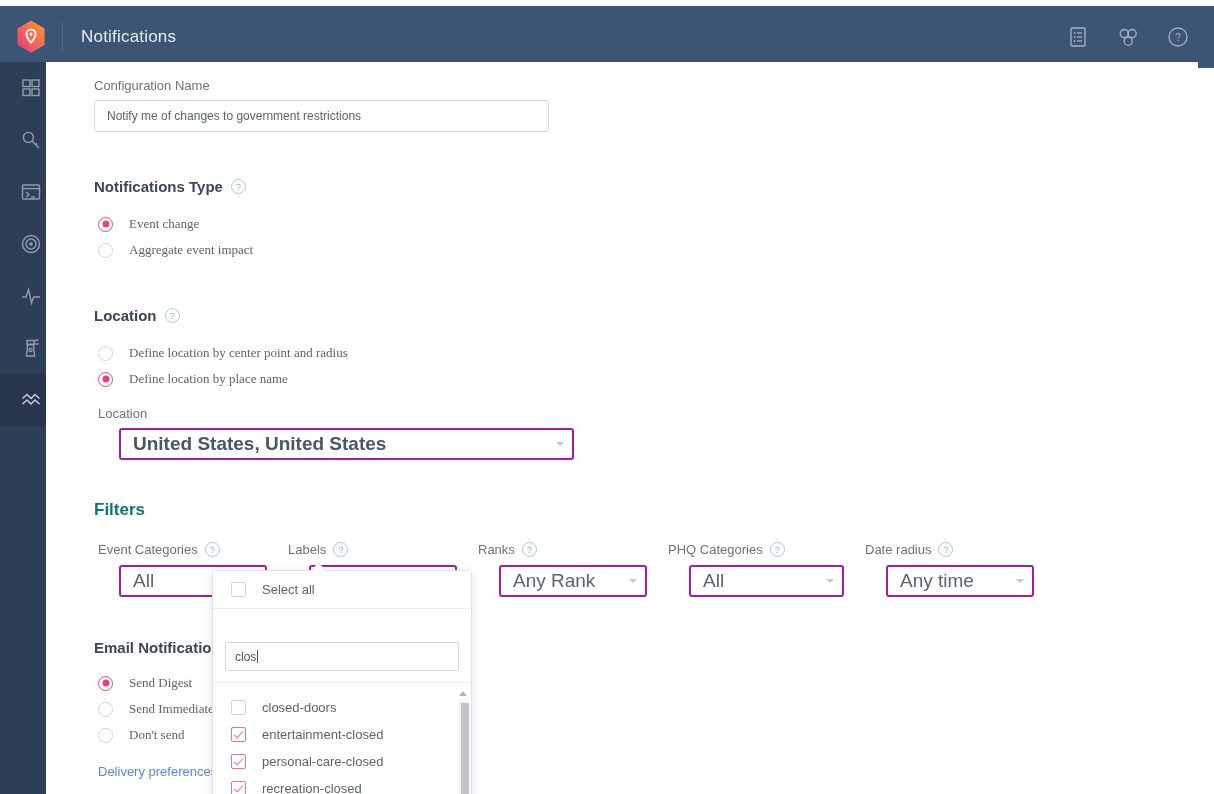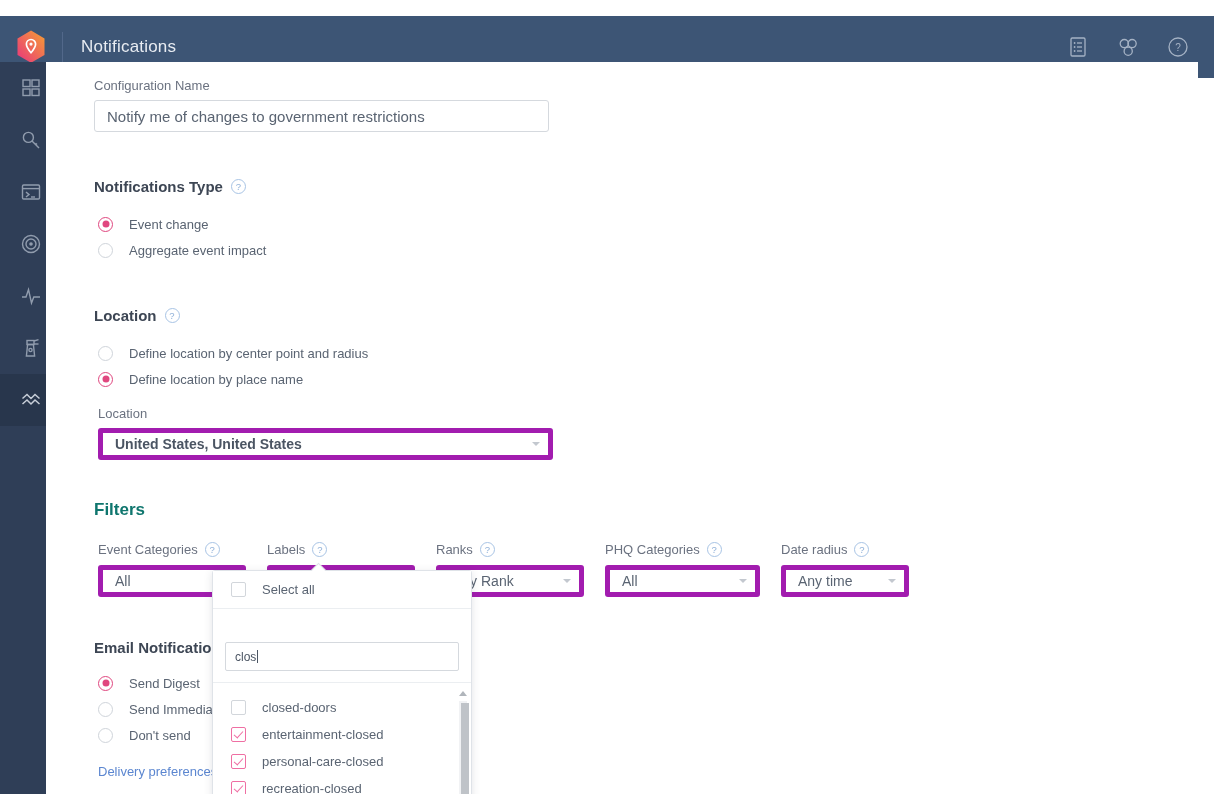--- a/index.html
+++ b/index.html
@@ -10,21 +10,21 @@
     background: #ffffff;
     font-family: "Liberation Sans", sans-serif;
     -webkit-font-smoothing: antialiased;
   }
 
   
   #app { position: relative; width: 1214px; height: 794px; }
 
   
   .topbar {
-    position: absolute; left: 0; top: 16px; width: 1214px; height: 62px;
+    position: absolute; left: 0; top: 6px; width: 1214px; height: 62px;
     background: #3d5575; display: flex; align-items: center;
   }
   .logo-cell {
     width: 62px; height: 62px; display: flex; align-items: center; justify-content: center;
     flex: 0 0 62px;
   }
   .logo-hex { width: 30px; height: 34px; display: block; }
   .topbar-divider {
     width: 1px; height: 30px; background: #52688a; flex: 0 0 1px;
   }
@@ -58,51 +58,51 @@
     background: #ffffff; overflow: hidden;
   }
   .inner { padding: 16px 0 0 48px; position: relative; }
 
   .field-label {
     font-size: 13px; color: #6b7280; margin-bottom: 7px; font-weight: 400;
   }
   .text-input {
     width: 455px; height: 32px; border: 1px solid #d5d9de; border-radius: 3px;
     background: #fff; display: flex; align-items: center; padding: 0 12px;
-    font-size: 15px; color: #5a6472;
+    font-size: 12px; color: #5a6472;
   }
 
   .section-title {
     font-size: 15px; font-weight: bold; color: #3d4654;
     display: flex; align-items: center; gap: 8px;
   }
   .help-badge {
     width: 15px; height: 15px; border-radius: 50%;
     border: 1px solid #a8c4e5; color: #8fb0d8;
     font-size: 9.5px; line-height: 13px; text-align: center;
     font-weight: normal; display: inline-block; flex: 0 0 15px;
   }
 
-  .radio-row { display: flex; align-items: center; height: 26px; margin-left: 4px; }
+  .radio-row { display: flex; align-items: center; height: 26px; margin-left: 4px; font-family: Liberation Serif, serif; }
   .radio {
     width: 15px; height: 15px; border-radius: 50%; border: 1px solid #cfd4da;
     background: #fff; flex: 0 0 15px; position: relative; margin-right: 16px;
   }
   .radio.on { border-color: #e0477f; border-width: 1.5px; }
   .radio.on::after {
     content: ""; position: absolute; left: 50%; top: 50%;
     width: 7px; height: 7px; border-radius: 50%; background: #e0477f;
     transform: translate(-50%,-50%);
   }
   .radio-label { font-size: 13px; color: #5a6472; }
 
   .select-box {
-    height: 32px; border: 5px solid #a21caf; border-radius: 3px; background: #fff;
+    height: 32px; border: 2px solid #a21caf; border-radius: 3px; background: #fff;
     display: flex; align-items: center; padding: 0 8px 0 12px;
-    font-size: 14px; color: #5a6472; position: relative;
+    font-size: 19px; color: #5a6472; position: relative; margin-left: 21px;
   }
   .select-box .val { flex: 1 1 auto; overflow: hidden; white-space: nowrap; }
   .caret {
     width: 0; height: 0; border-left: 4px solid transparent; border-right: 4px solid transparent;
     border-top: 4px solid #c3c8cf; margin-left: 6px; flex: 0 0 8px;
   }
   .caret.up { border-top: none; border-bottom: 4px solid #b8bdc4; }
 
   .filters-title { font-size: 17px; font-weight: bold; color: #0f766e; }
   .filters-row { display: flex; gap: 21px; }
@@ -363,21 +363,21 @@
               <span class="val">All</span>
               <span class="caret"></span>
             </div>
           </div>
 
           <div class="filter-col">
             <div class="filter-head">
               <span>Date radius</span>
               <span class="help-badge">?</span>
             </div>
-            <div class="select-box" style="width:128px;">
+            <div class="select-box" style="width:148px;">
               <span class="val">Any time</span>
               <span class="caret"></span>
             </div>
           </div>
         </div>
       </div>
 
       <div style="margin-top:42px;">
         <div class="section-title">
           <span>Email Notifications</span>

